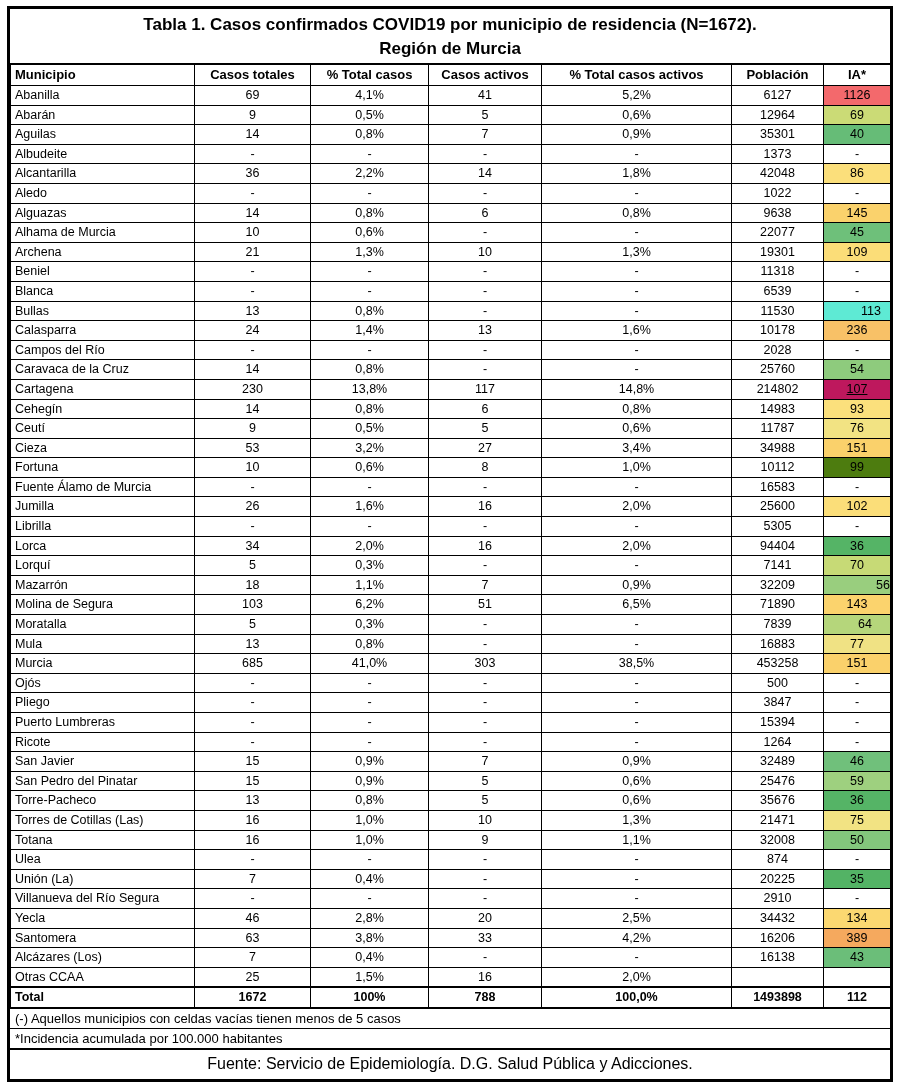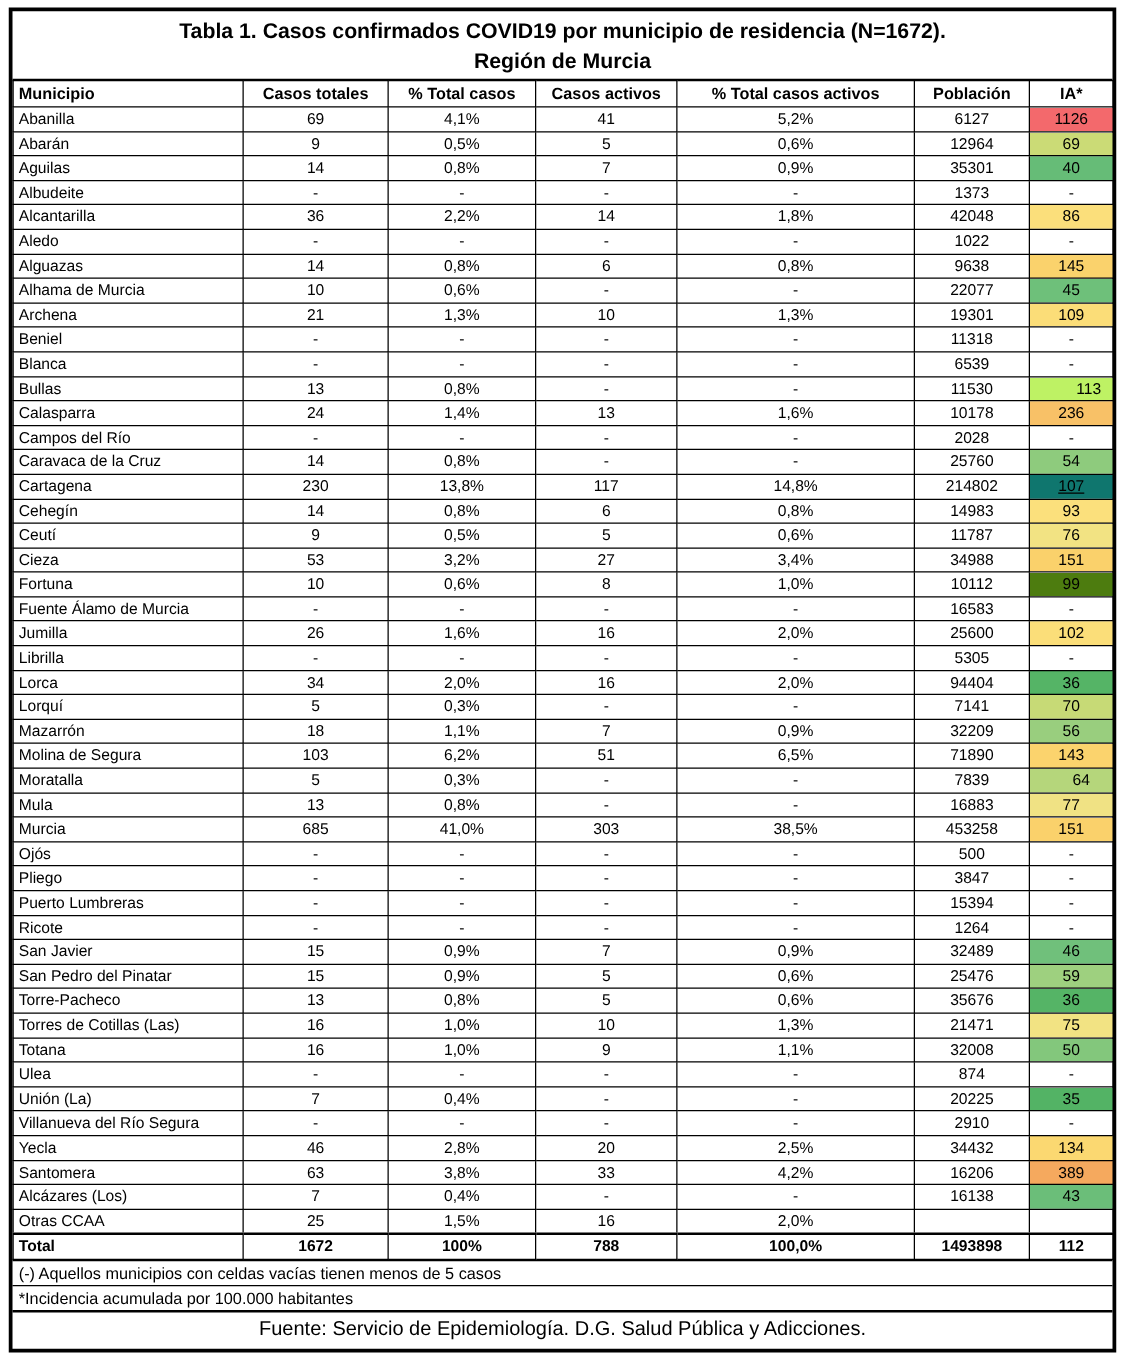--- a/index.html
+++ b/index.html
@@ -203,21 +203,21 @@
           <td>6539</td>
           <td>-</td>
         </tr>
         <tr>
           <td class="left">Bullas</td>
           <td>13</td>
           <td>0,8%</td>
           <td>-</td>
           <td>-</td>
           <td>11530</td>
-          <td style="background: #bef264; padding-left: 28px;">113</td>
+          <td style="background: #5eead4; padding-left: 28px;">113</td>
         </tr>
         <tr>
           <td class="left">Calasparra</td>
           <td>24</td>
           <td>1,4%</td>
           <td>13</td>
           <td>1,6%</td>
           <td>10178</td>
           <td style="background: rgb(248, 193, 103); margin-top: 20px;">236</td>
         </tr>
@@ -239,21 +239,21 @@
           <td>25760</td>
           <td style="background: rgb(142, 203, 125);">54</td>
         </tr>
         <tr>
           <td class="left">Cartagena</td>
           <td>230</td>
           <td>13,8%</td>
           <td>117</td>
           <td>14,8%</td>
           <td>214802</td>
-          <td style="background: #0f766e; text-decoration: underline;">107</td>
+          <td style="background: #be185d; text-decoration: underline;">107</td>
         </tr>
         <tr>
           <td class="left">Cehegín</td>
           <td>14</td>
           <td>0,8%</td>
           <td>6</td>
           <td>0,8%</td>
           <td>14983</td>
           <td style="background: rgb(251, 224, 124);">93</td>
         </tr>
@@ -329,21 +329,21 @@
           <td>7141</td>
           <td style="background: rgb(199, 218, 118);">70</td>
         </tr>
         <tr>
           <td class="left">Mazarrón</td>
           <td>18</td>
           <td>1,1%</td>
           <td>7</td>
           <td>0,9%</td>
           <td>32209</td>
-          <td style="background: rgb(153, 206, 126);">56</td>
+          <td style="background: rgb(153, 206, 126); text-align: right;">56</td>
         </tr>
         <tr>
           <td class="left">Molina de Segura</td>
           <td>103</td>
           <td>6,2%</td>
           <td>51</td>
           <td>6,5%</td>
           <td>71890</td>
           <td style="background: rgb(251, 211, 109);">143</td>
         </tr>

